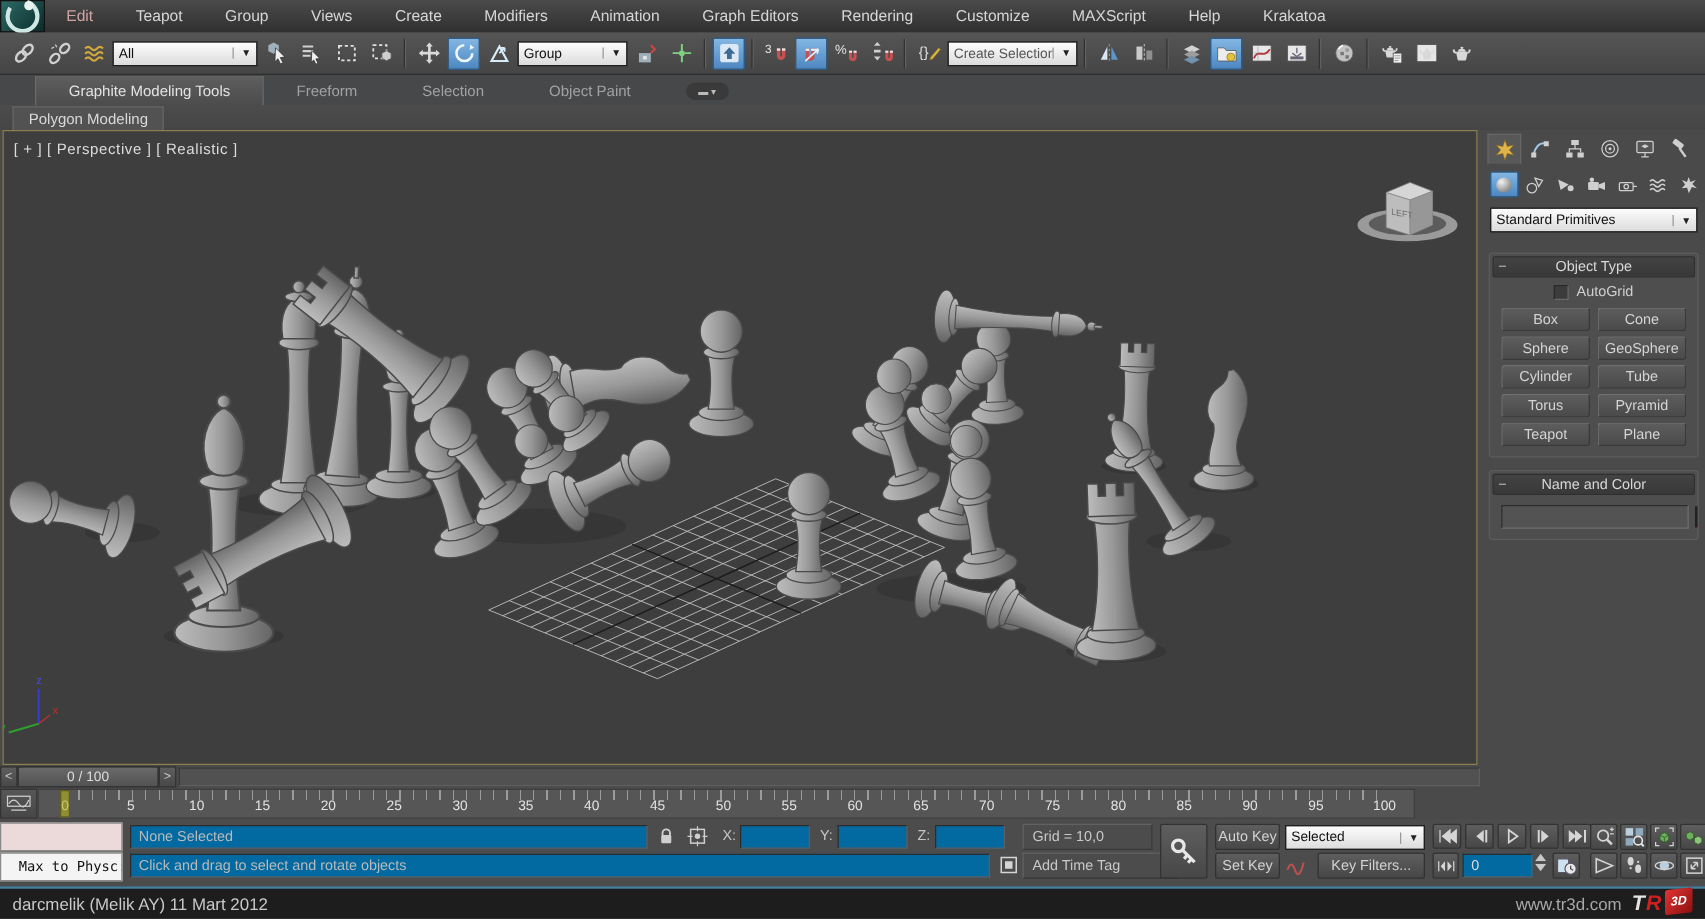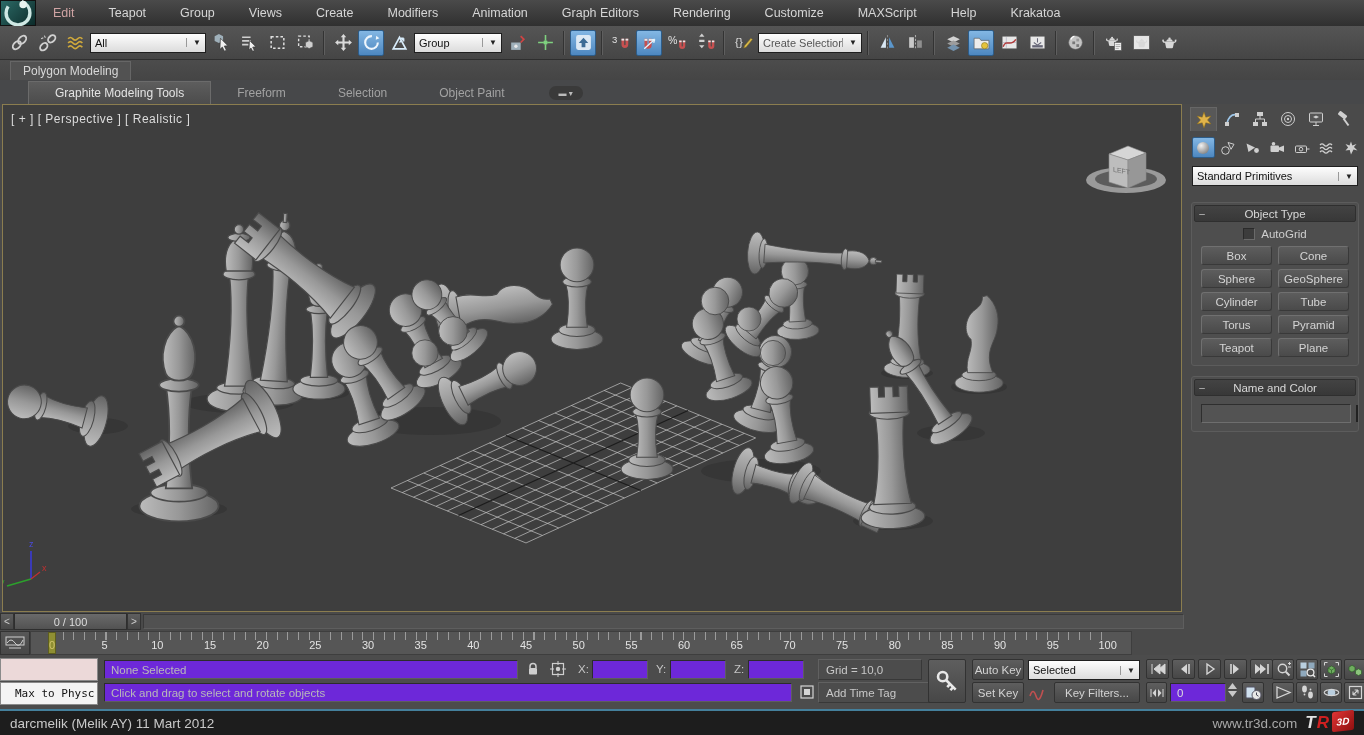--- a/index.html
+++ b/index.html
@@ -110,21 +110,21 @@
     background:repeating-linear-gradient(90deg,#9b9b9b 0 1px,transparent 1px 10.7px); }
   #rulerlabels { position:absolute; left:14px; right:14px; top:7px; display:flex;
     justify-content:space-between; }
   #rulerlabels span { font-size:11px; color:#e3e3e3; min-width:14px; text-align:center; }
   #rulerlabels span:first-child { color:#cfc36a; }
   #playhead { position:absolute; left:17px; top:0; width:8px; height:22px; background:#8f8f33;
     border:1px solid #5e5e1e; }
 
   
   #statusbar { left:0; top:655px; width:1364px; height:54px; background:#4c4c4c; }
-  .fld { background:#6d28d9; border:1px solid; border-color:#2c2c2c #5e5e5e #5e5e5e #2c2c2c;
+  .fld { background:#0369a1; border:1px solid; border-color:#2c2c2c #5e5e5e #5e5e5e #2c2c2c;
     color:#b9b9b9; font-size:11.5px; display:flex; align-items:center; padding:0 6px; }
   .sbtn { background:linear-gradient(#5e5e5e,#474747); border:1px solid #323232;
     border-radius:2px; color:#d2d2d2; font-size:11.5px; display:flex; align-items:center;
     justify-content:center; }
   .gbox { background:#4c4c4c; border:1px solid; border-color:#616161 #383838 #383838 #616161;
     color:#c8c8c8; font-size:11.5px; display:flex; align-items:center; padding:0 7px; }
   #mxs-top { left:0; top:3px; width:98px; height:23px; background:#ecd9d9;
     border:1px solid #8a8a8a; }
   #mxs-bot { left:0; top:27px; width:98px; height:23px; background:#f4f4f4;
     border:1px solid #8a8a8a; color:#111; font-family:"DejaVu Sans Mono",monospace;
@@ -449,29 +449,29 @@
         </svg>
       </span>
     <span class="tbi">
         <svg viewBox="0 0 18 18">
           <use href="#iTeapot"></use>
         </svg>
       </span>
   </div>
 
   <div id="ribbon" class="abs">
-    <div id="ribbonrow2">
-      <span class="ptab">Polygon Modeling</span>
-    </div>
     <div id="ribbontabs">
       <span class="rtab active">Graphite Modeling Tools</span>
       <span class="rtab">Freeform</span>
       <span class="rtab">Selection</span>
       <span class="rtab">Object Paint</span>
       <span id="ribbonmin">▬ ▾</span>
+    </div>
+    <div id="ribbonrow2">
+      <span class="ptab">Polygon Modeling</span>
     </div>
   </div>
 
   <div id="viewport" class="abs">
     <svg id="scene" width="1178" height="506" viewBox="0 0 1178 506">
       <style>.p{fill:url(#gPiece);stroke:#4a4a4a;stroke-width:.8}.sh{fill:#2f2f2f;opacity:.55}</style>
 
       <g transform="matrix(16.4,-7.5,11.25,4.58,388,383)">
         <path id="gridLight" fill="none" stroke="#c4c4c4" stroke-width="0.7" vector-effect="non-scaling-stroke" d="M0 0L0 12M1 0L1 12M2 0L2 12M3 0L3 12M4 0L4 12M5 0L5 12M6 0L6 12M8 0L8 12M9 0L9 12M10 0L10 12M11 0L11 12M12 0L12 12M13 0L13 12M14 0L14 12M0 0L14 0M0 1L14 1M0 2L14 2M0 3L14 3M0 4L14 4M0 5L14 5M0 7L14 7M0 8L14 8M0 9L14 9M0 10L14 10M0 11L14 11M0 12L14 12"></path>
         <path id="gridDark" fill="none" stroke="#1c1c1c" stroke-width="1.2" vector-effect="non-scaling-stroke" d="M7 0L7 12M0 6L14 6"></path>

